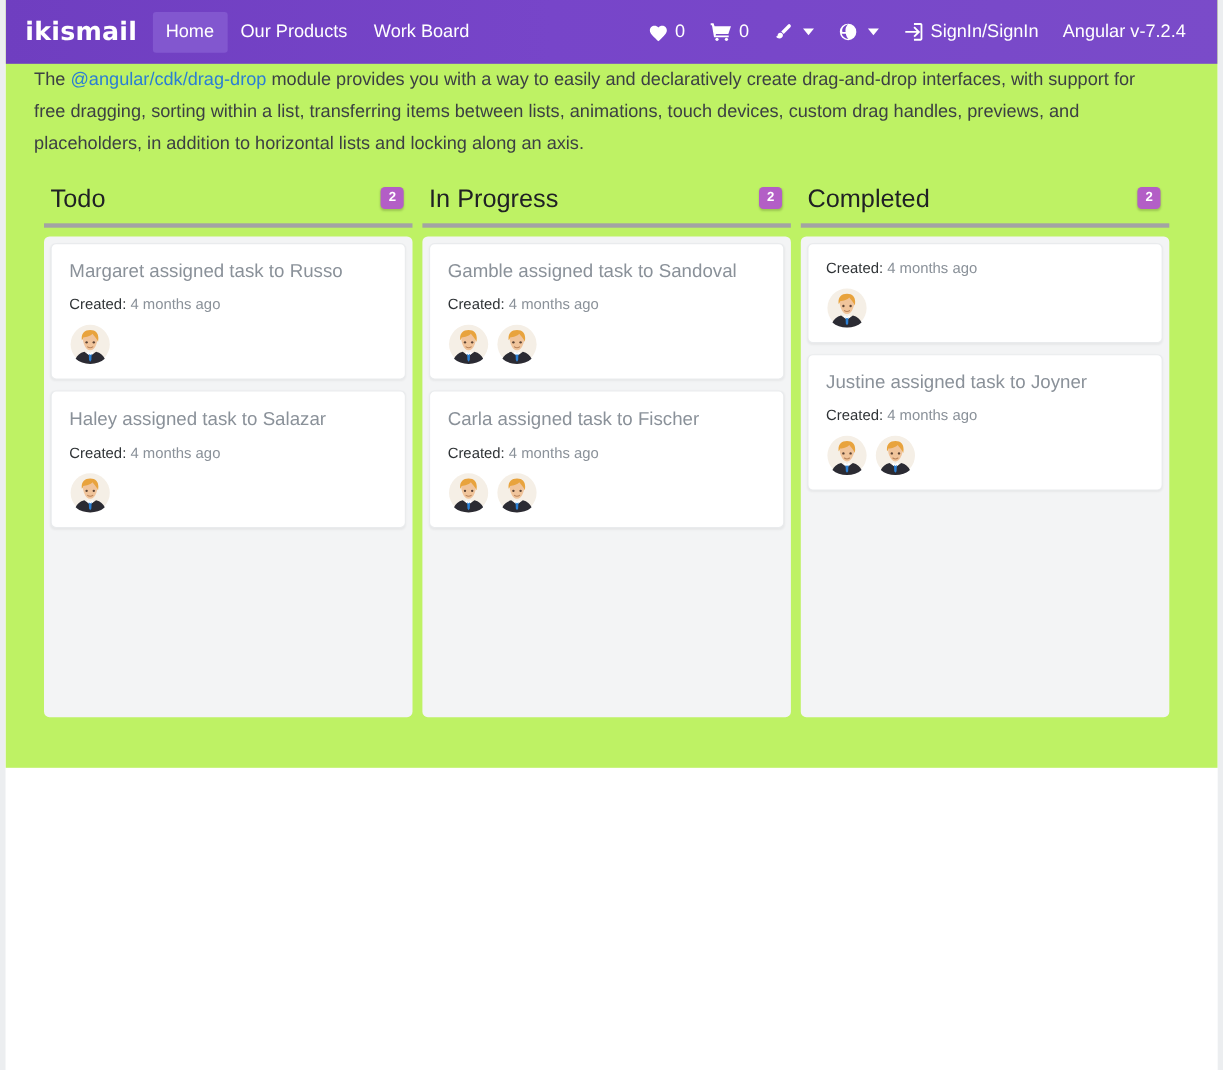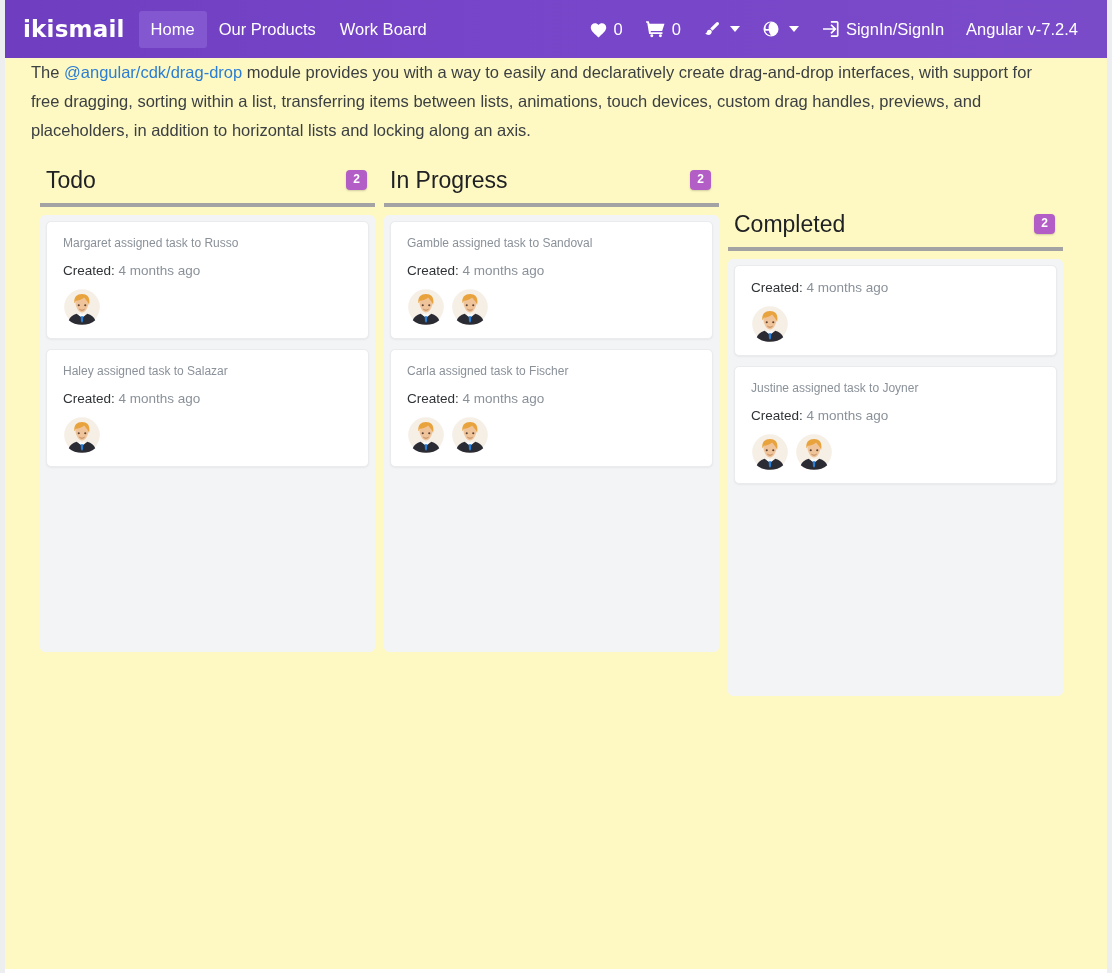--- a/index.html
+++ b/index.html
@@ -9,21 +9,21 @@
     width: 1112px; height: 973px;
     background: #ffffff;
     font-family: "Liberation Sans", sans-serif;
     -webkit-font-smoothing: antialiased;
   }
   body {
     border-left: 5px solid #eceef0;
     border-right: 5px solid #eceef0;
     background: #ffffff;
   }
-  .page { position: relative; width: 1102px; height: 969px; overflow: hidden; background:#fef9c3; }
+  .page { position: relative; width: 1102px; height: 698px; overflow: hidden; background:#bef264; }
 
   
   .navbar {
     position: relative;
     height: 58px;
     background: linear-gradient(90deg,#6f3ec0 0%, #7745c9 45%, #7a4bc9 100%);
     display: flex;
     align-items: center;
     padding: 0 14px 0 10px;
     color: #ffffff;
@@ -88,21 +88,21 @@
 
   
   .board {
     display: flex;
     gap: 0px;
     margin-top: 22px;
   }
   .column { width: 335px; margin-right: 0; }
   .column:nth-child(1) { margin-left: 9px; }
   .column:nth-child(2) { margin-left: 9px; }
-  .column:nth-child(3) { margin-left: 9px; margin-top: 44px; }
+  .column:nth-child(3) { margin-left: 9px; }
 
   .col-head {
     display: flex;
     align-items: center;
     justify-content: space-between;
     padding: 0 8px 10px 6px;
     border-bottom: 4px solid #a3a3a3;
     margin-bottom: 8px;
     height: 40px;
   }
@@ -137,21 +137,21 @@
     background: #ffffff;
     border: 1px solid #e9ebed;
     border-radius: 5px;
     box-shadow: 0 1px 2px rgba(0,0,0,.05);
     padding: 14px 16px 12px 16px;
     margin-bottom: 10px;
     cursor: move;
   }
   .card:last-child { margin-bottom: 0; }
   .card-title {
-    font-size: 12px;
+    font-size: 17px;
     color: #8a9199;
     line-height: 1.25;
     margin-bottom: 12px;
     font-family: "Liberation Sans", sans-serif;
   }
   .card-meta {
     font-size: 13.5px;
     color: #8a9199;
     margin-bottom: 10px;
   }

